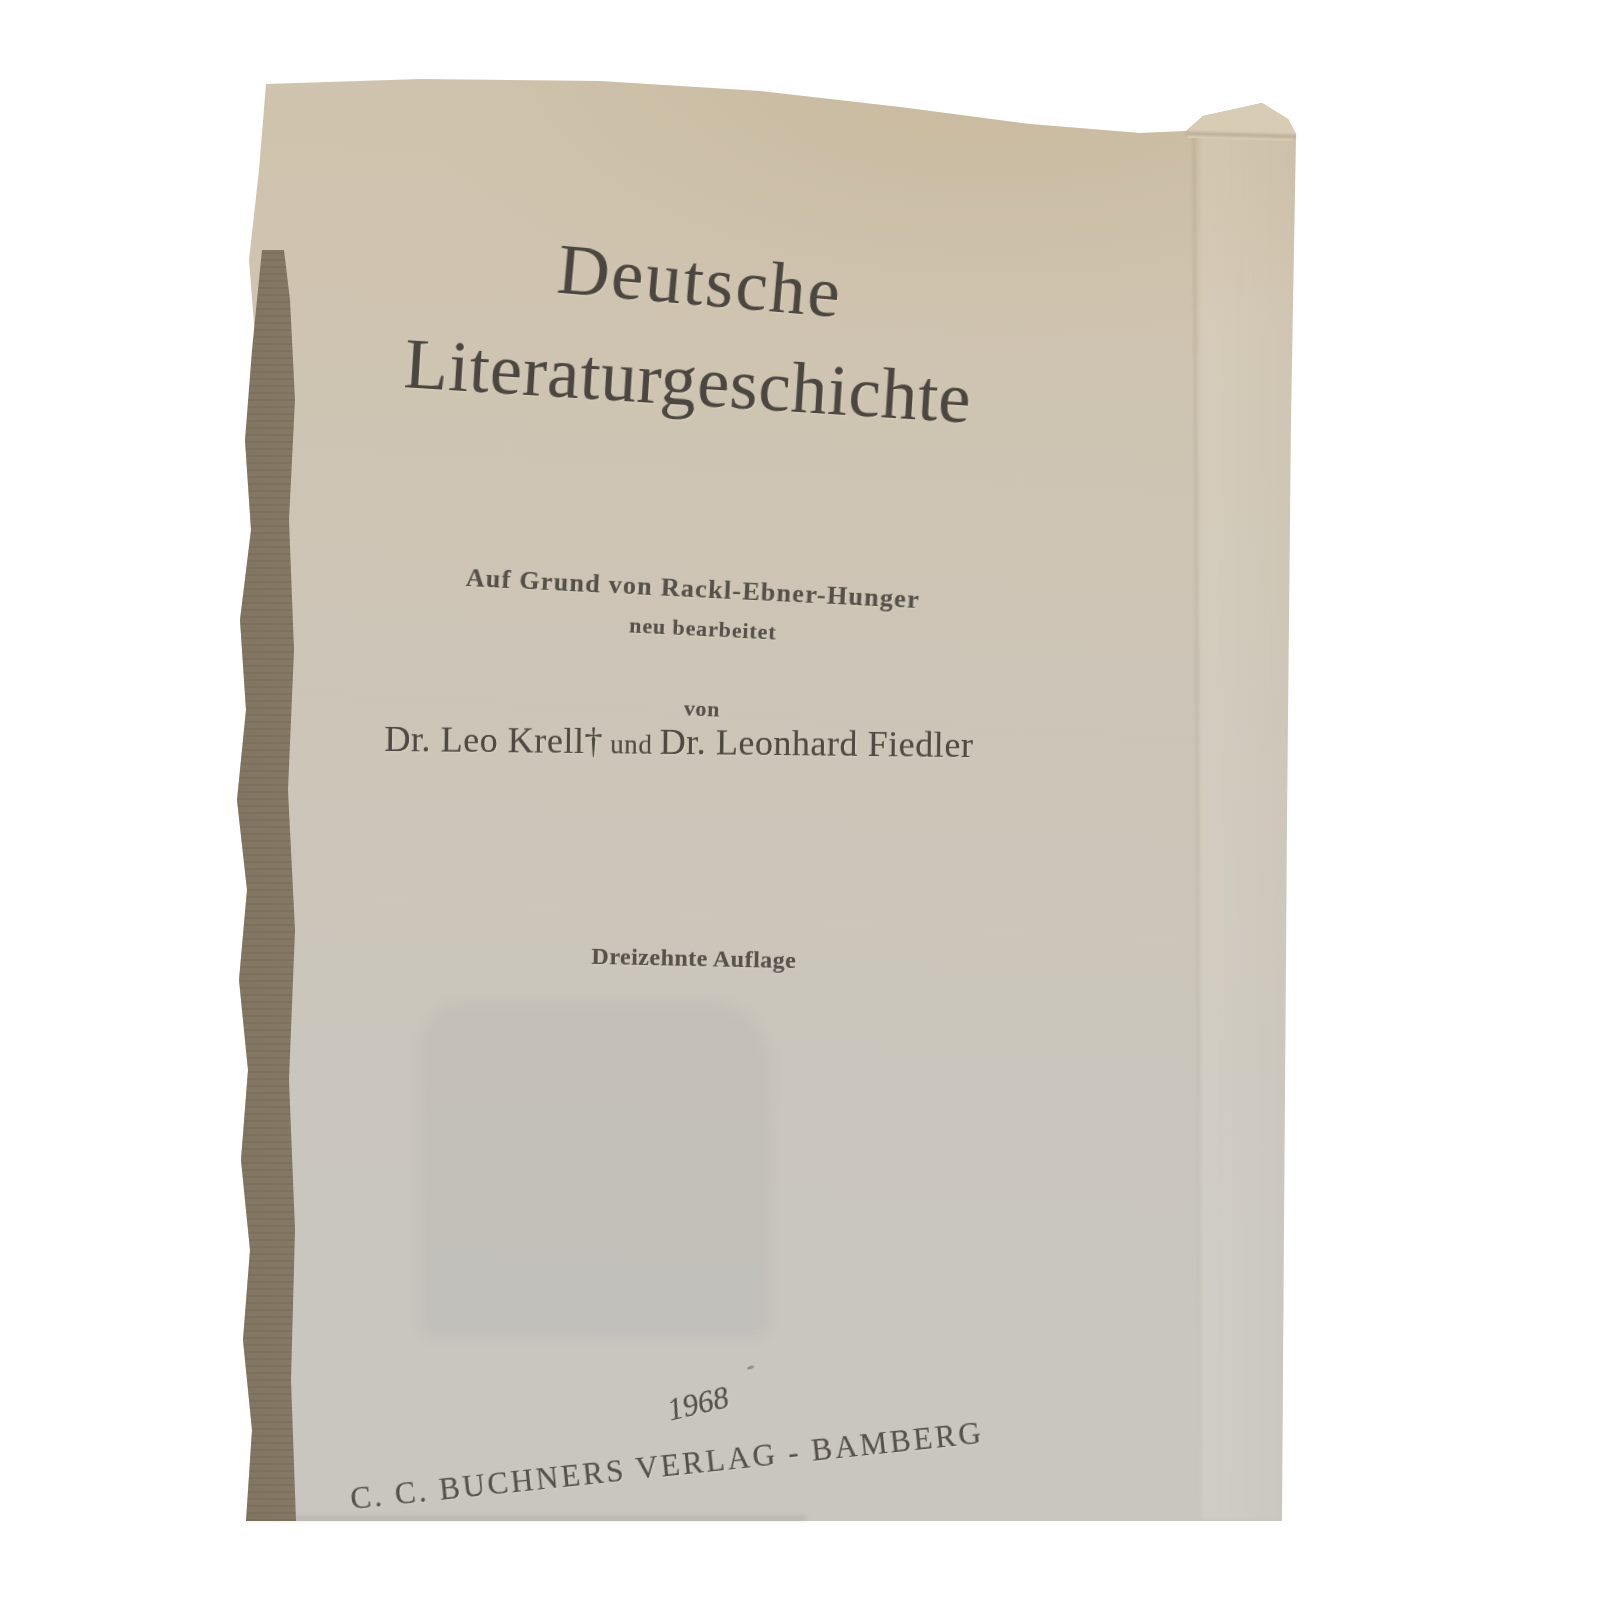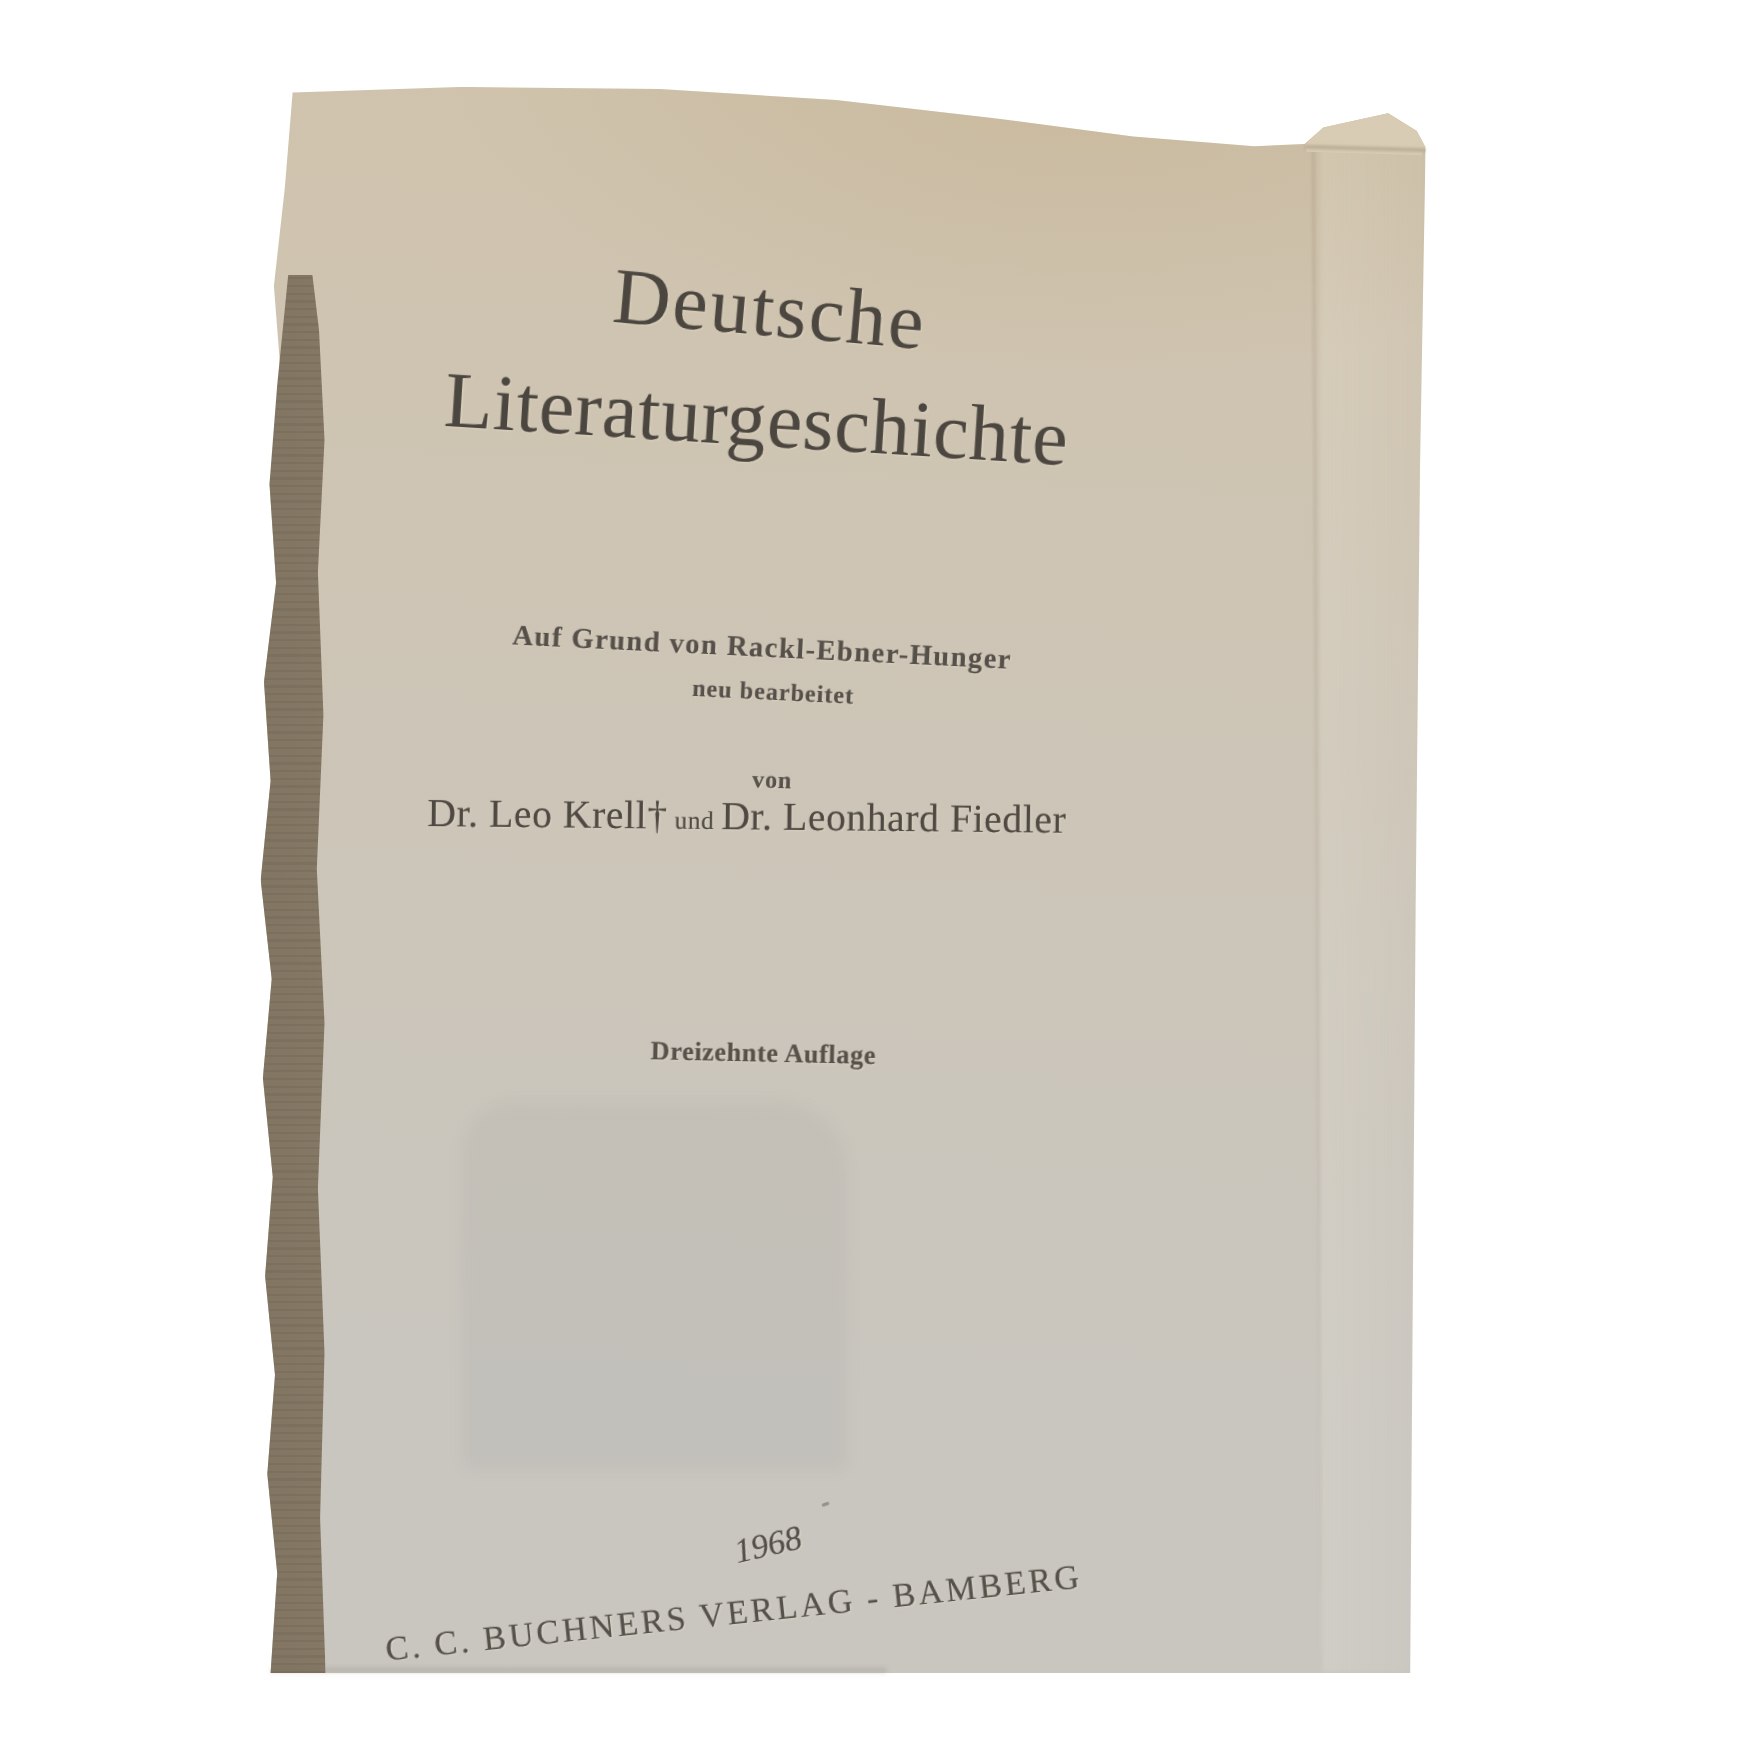--- a/index.html
+++ b/index.html
@@ -75,21 +75,21 @@
     color:var(--ink,#4c463f);
     text-shadow:1px 1.2px 1.4px rgba(235,225,205,0.55), 0 0 1px rgba(76,70,63,0.55);
     filter:blur(0.4px);
   }
   .title1{left:300px;top:245px;font-size:72px;letter-spacing:0.03em;transform:rotate(5deg);color:#4b463f;}
   .title2{left:288px;top:345px;font-size:72px;letter-spacing:0.01em;transform:rotate(3.6deg);color:#4b463f;}
   .basis1{left:293px;top:576px;font-size:26px;font-weight:bold;letter-spacing:0.05em;transform:rotate(2.8deg);color:#55504a;}
   .basis2{left:303px;top:618px;font-size:22px;font-weight:bold;letter-spacing:0.04em;transform:rotate(2.8deg);color:#55504a;}
   .von{left:302px;top:698px;font-size:22px;font-weight:bold;letter-spacing:0.03em;transform:rotate(2deg);color:#57524c;}
   .authors{left:279px;top:724px;font-size:36px;letter-spacing:0.015em;transform:rotate(0.6deg);color:#4e4942;}
-  .authors .small{font-size:23px;}
+  .authors .small{font-size:27px;}
   .edition{left:294px;top:946px;font-size:24px;font-weight:bold;letter-spacing:0.02em;transform:rotate(1.2deg);color:#56514b;}
   .year{left:298px;top:1388px;font-size:31px;font-style:italic;transform:rotate(-13deg);color:#534e48;}
   .publisher{left:267px;top:1450px;font-size:31px;letter-spacing:0.09em;transform:rotate(-6deg);color:#55504a;}
 </style>
 </head>
 <body>
 
 <div id="stage">
 
   <div class="page">

